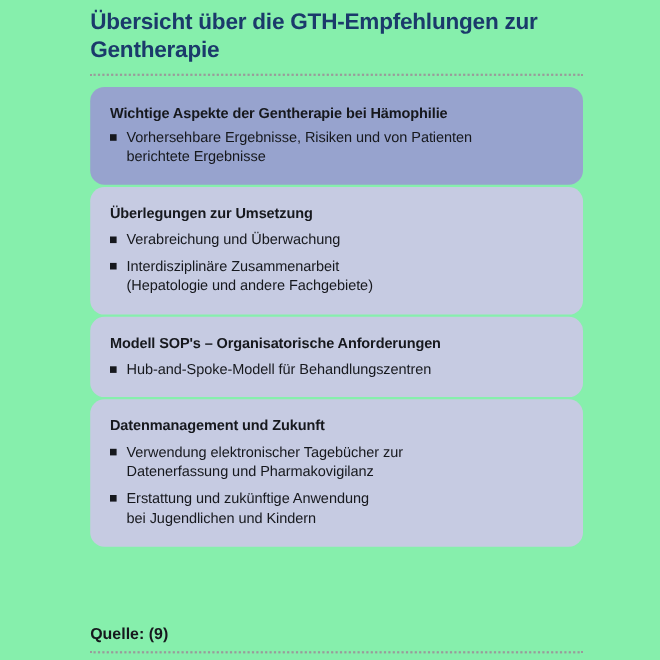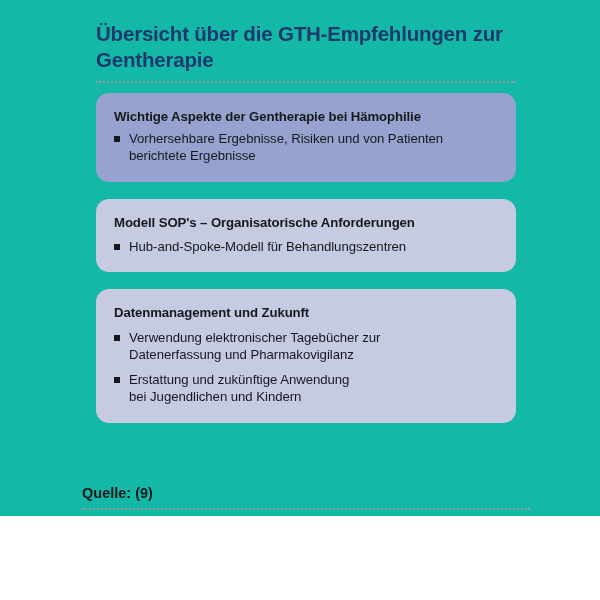--- a/index.html
+++ b/index.html
@@ -12,23 +12,23 @@
   }
 
   body {
     font-family: "Liberation Sans", "DejaVu Sans", sans-serif;
     -webkit-font-smoothing: antialiased;
   }
 
   .infographic {
     position: relative;
     width: 600px;
-    height: 516px;
-    background: #14b8a6;
-    padding: 14px;
+    height: 600px;
+    background: #86efac;
+    padding: 0;
     overflow: hidden;
   }
 
   
   .title-block {
     padding: 7px 70px 0 82px;
   }
 
   .page-title {
     font-size: 20.5px;
@@ -47,21 +47,21 @@
   .dotted-rule.bottom {
     margin-top: 6px;
   }
 
   
   .card-stack {
     margin-top: 10px;
     padding: 0 70px 0 82px;
     display: flex;
     flex-direction: column;
-    gap: 17px;
+    gap: 2px;
   }
 
   .card {
     border-radius: 13px;
     padding: 15px 18px 17px 14px;
     background: #c6cbe2;
   }
 
   .card.accent {
     background: #97a3ce;
@@ -142,20 +142,34 @@
         <h2 class="card-heading">Wichtige Aspekte der Gentherapie bei Hämophilie</h2>
         <ul class="card-items">
           <li class="card-item">
             <span class="bullet-square"></span>
             <span class="card-item-text">Vorhersehbare Ergebnisse, Risiken und von Patienten
 berichtete Ergebnisse</span>
           </li>
         </ul>
       </section>
       <section class="card">
+        <h2 class="card-heading">Überlegungen zur Umsetzung</h2>
+        <ul class="card-items">
+          <li class="card-item">
+            <span class="bullet-square"></span>
+            <span class="card-item-text">Verabreichung und Überwachung</span>
+          </li>
+          <li class="card-item">
+            <span class="bullet-square"></span>
+            <span class="card-item-text">Interdisziplinäre Zusammenarbeit
+(Hepatologie und andere Fachgebiete)</span>
+          </li>
+        </ul>
+      </section>
+      <section class="card">
         <h2 class="card-heading">Modell SOP's – Organisatorische Anforderungen</h2>
         <ul class="card-items">
           <li class="card-item">
             <span class="bullet-square"></span>
             <span class="card-item-text">Hub-and-Spoke-Modell für Behandlungszentren</span>
           </li>
         </ul>
       </section>
       <section class="card">
         <h2 class="card-heading">Datenmanagement und Zukunft</h2>

